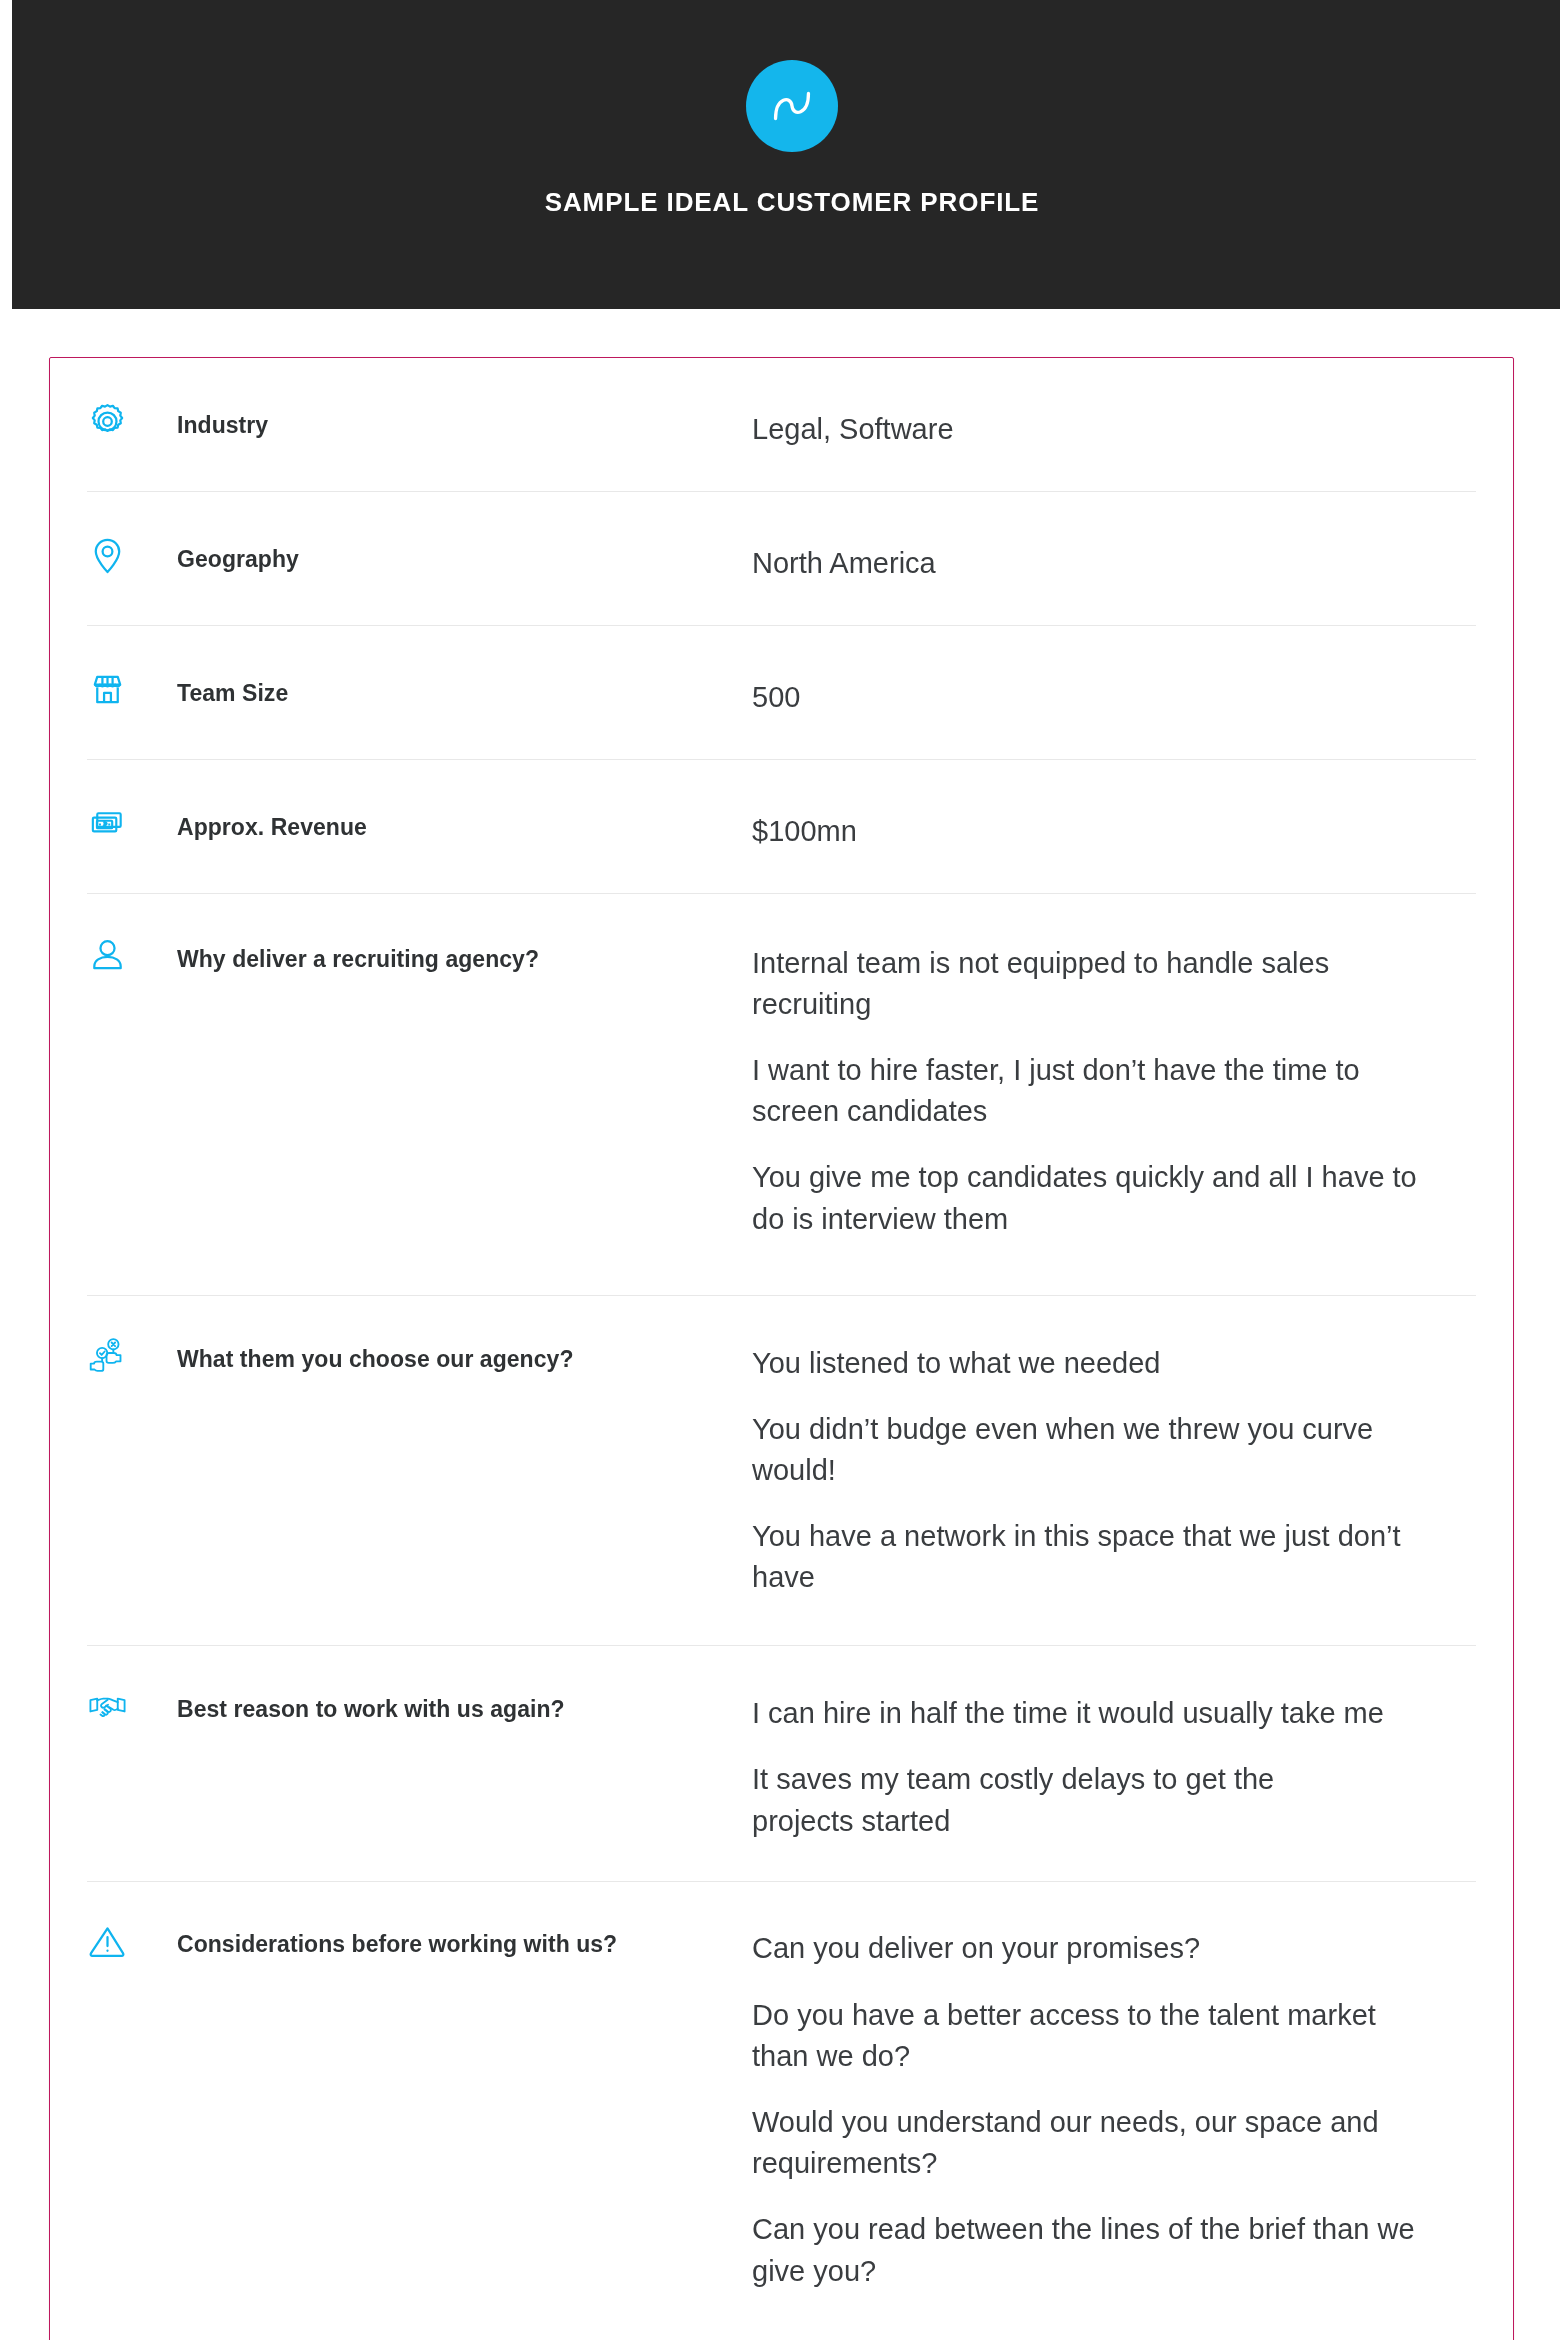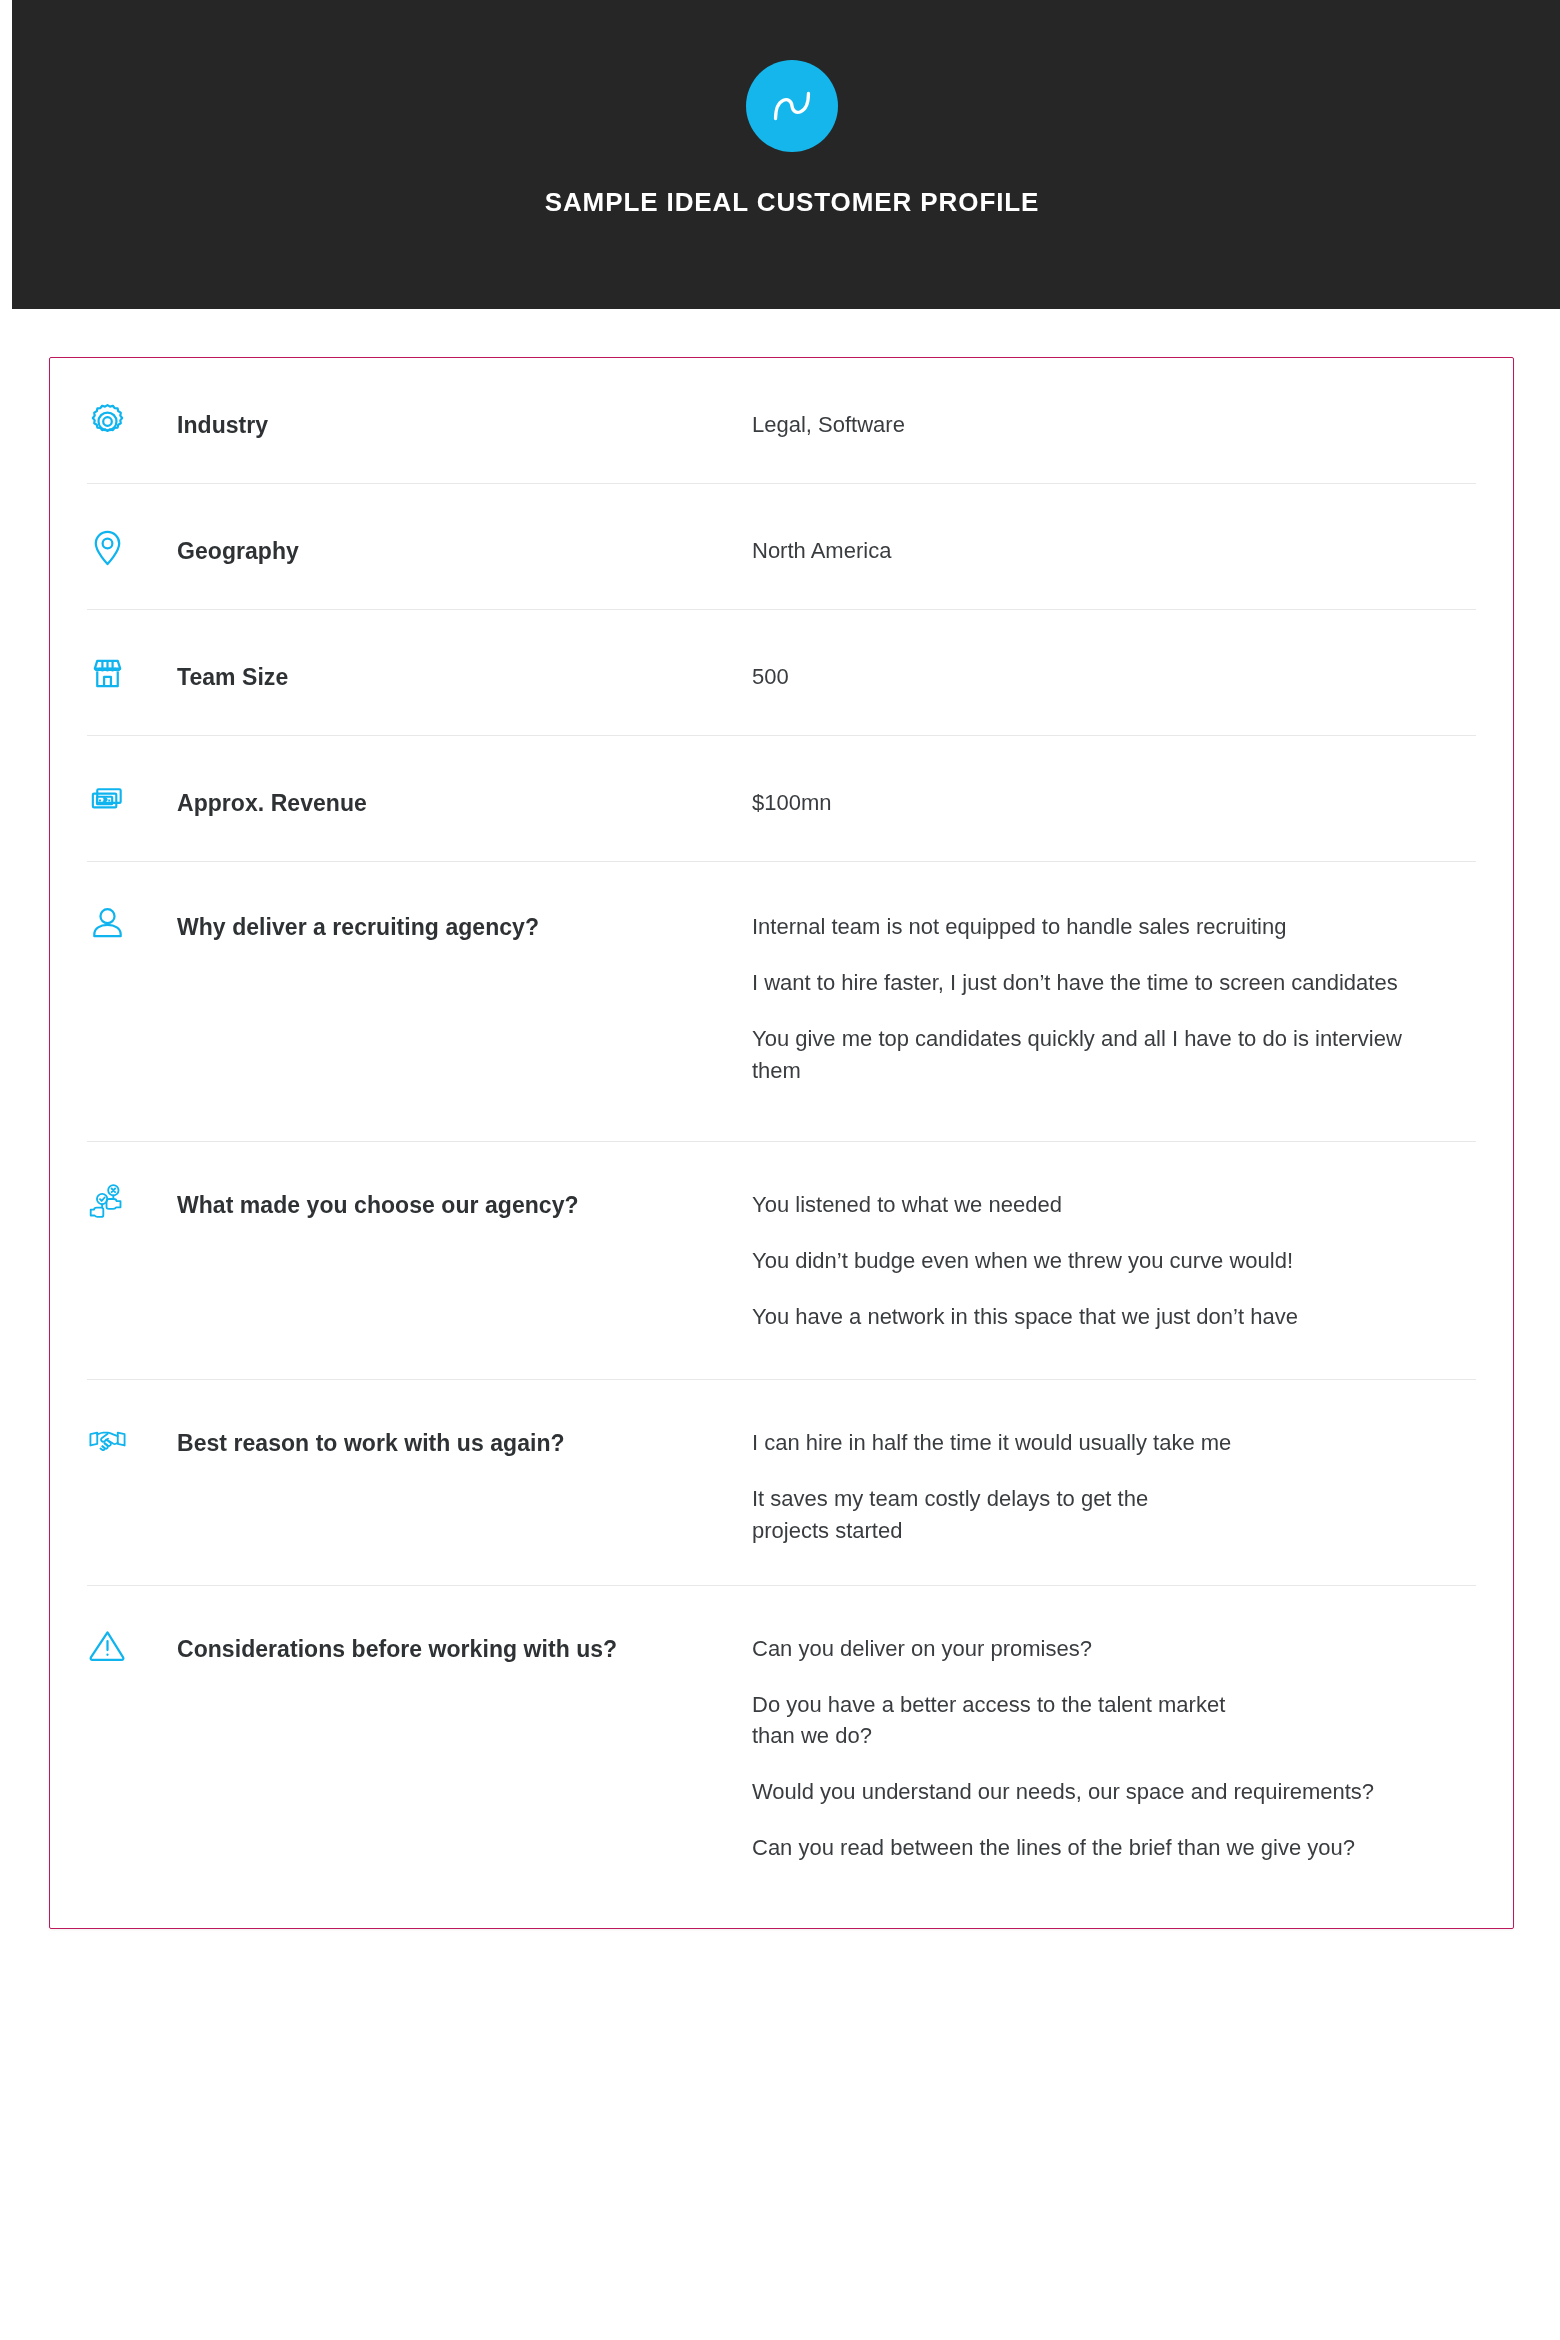--- a/index.html
+++ b/index.html
@@ -103,21 +103,21 @@
     font-size: 23px;
     font-weight: 700;
     color: #2f3234;
     line-height: 1.42;
     padding-top: 9.8px;
     letter-spacing: 0.05px;
   }
 
   .cell-value {
     flex: 1 1 auto;
-    font-size: 22px;
+    font-size: 29px;
     font-weight: 400;
     color: #3a3d40;
     line-height: 1.42;
     padding-top: 9.8px;
     padding-right: 29px;
   }
 
   .cell-value p { margin: 0 0 25px 0; white-space: pre-line; }
   .cell-value p:last-child { margin-bottom: 0; }
 
@@ -248,21 +248,21 @@
                 <path d="M25.2 7.7 l3.6 3.6 M28.8 7.7 l-3.6 3.6"></path>
                 <path d="M27 14.8 v3.4"></path>
                 <circle cx="15.5" cy="18.5" r="5.3"></circle>
                 <path d="M13.3 18.6 l1.7 1.8 3.1-3.5"></path>
                 <path d="M15.5 23.8 v3.2"></path>
                 <path d="M22.6 18.4 h4.6 c1.7 0 3 1 3 2.2 h4.1 v6.4 h-4.4 c-.9 1.1-2 1.6-3.4 1.6 h-4.2 c-1.4 0-2.3-.8-2.3-1.9 v-6.1 c0-1.2 .9-2.2 2.6-2.2 z"></path>
                 <path d="M13.2 27.3 h-3.2 c-1.5 0-2.7 .9-2.7 2 H3.8 v6 h3.9 c.8 1 1.9 1.5 3.1 1.5 h3.8 c1.3 0 2.1-.7 2.1-1.8 v-5.7 c0-1.1-.8-2-2.3-2 z"></path>
               </g>
             </svg>
           </div>
-          <div class="cell-label">What made you choose our agency?</div>
+          <div class="cell-label">What them you choose our agency?</div>
           <div class="cell-value">
             <p>You listened to what we needed</p>
             <p>You didn’t budge even when we threw you curve would!</p>
             <p>You have a network in this space that we just don’t have</p>
           </div>
         </div>
       </div>
 
       <div class="row r-best">
         <div class="row-inner">

